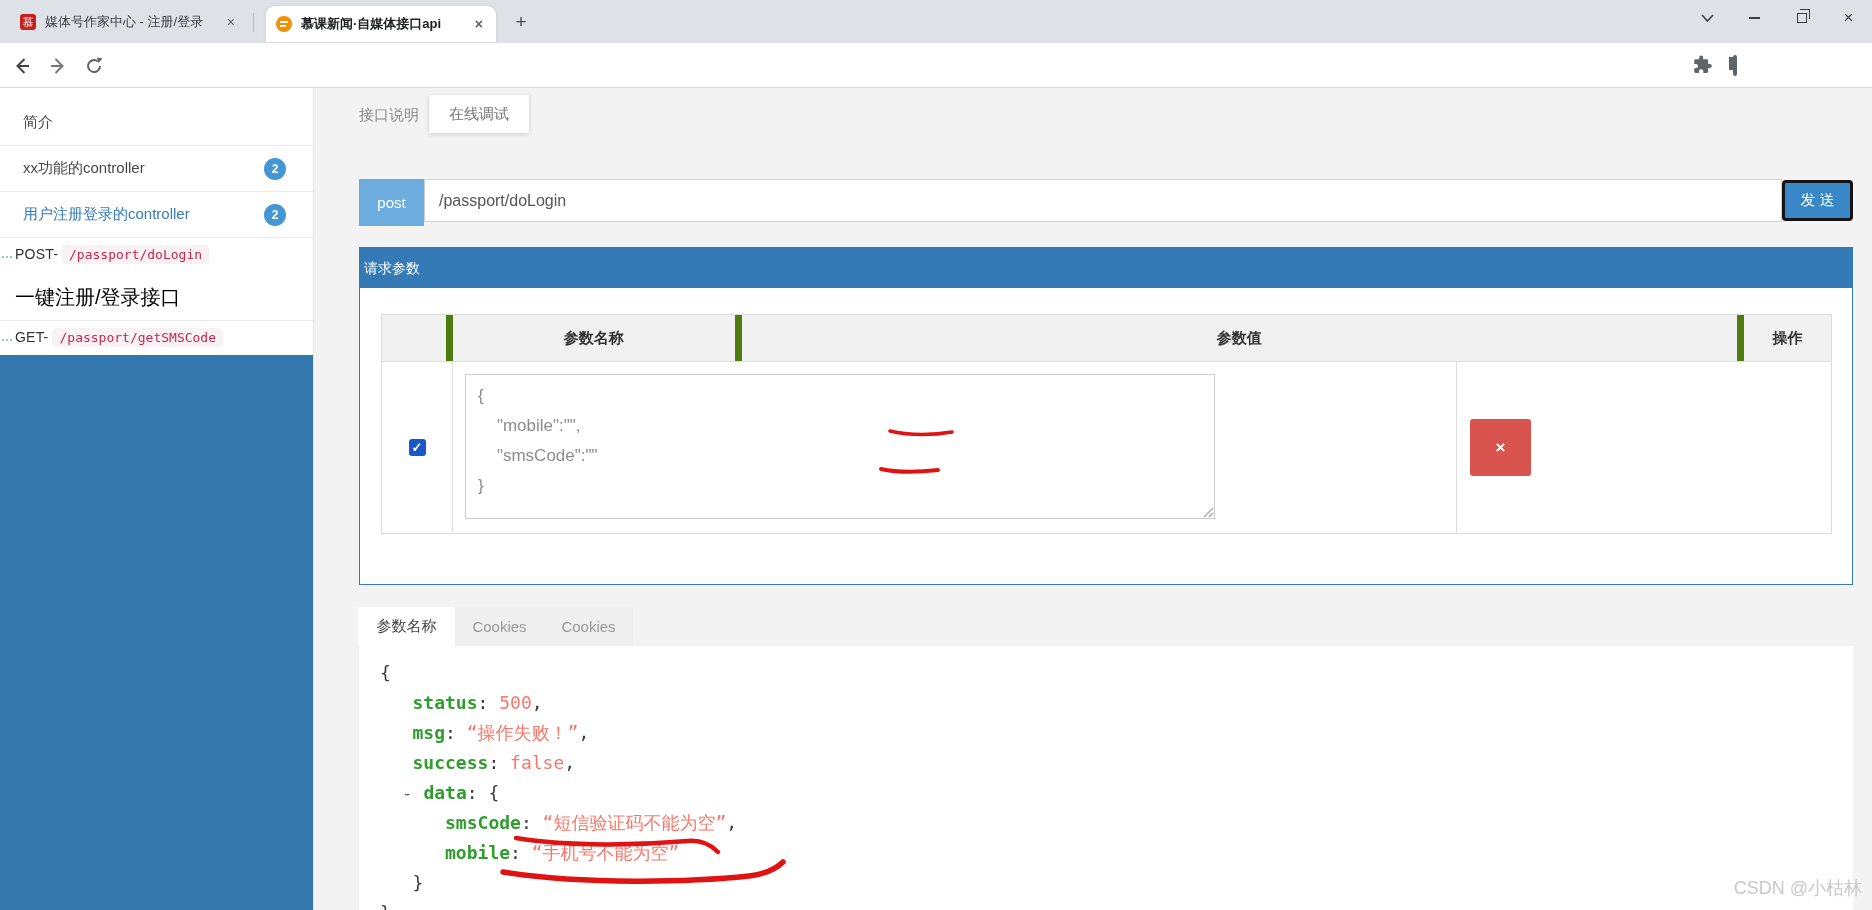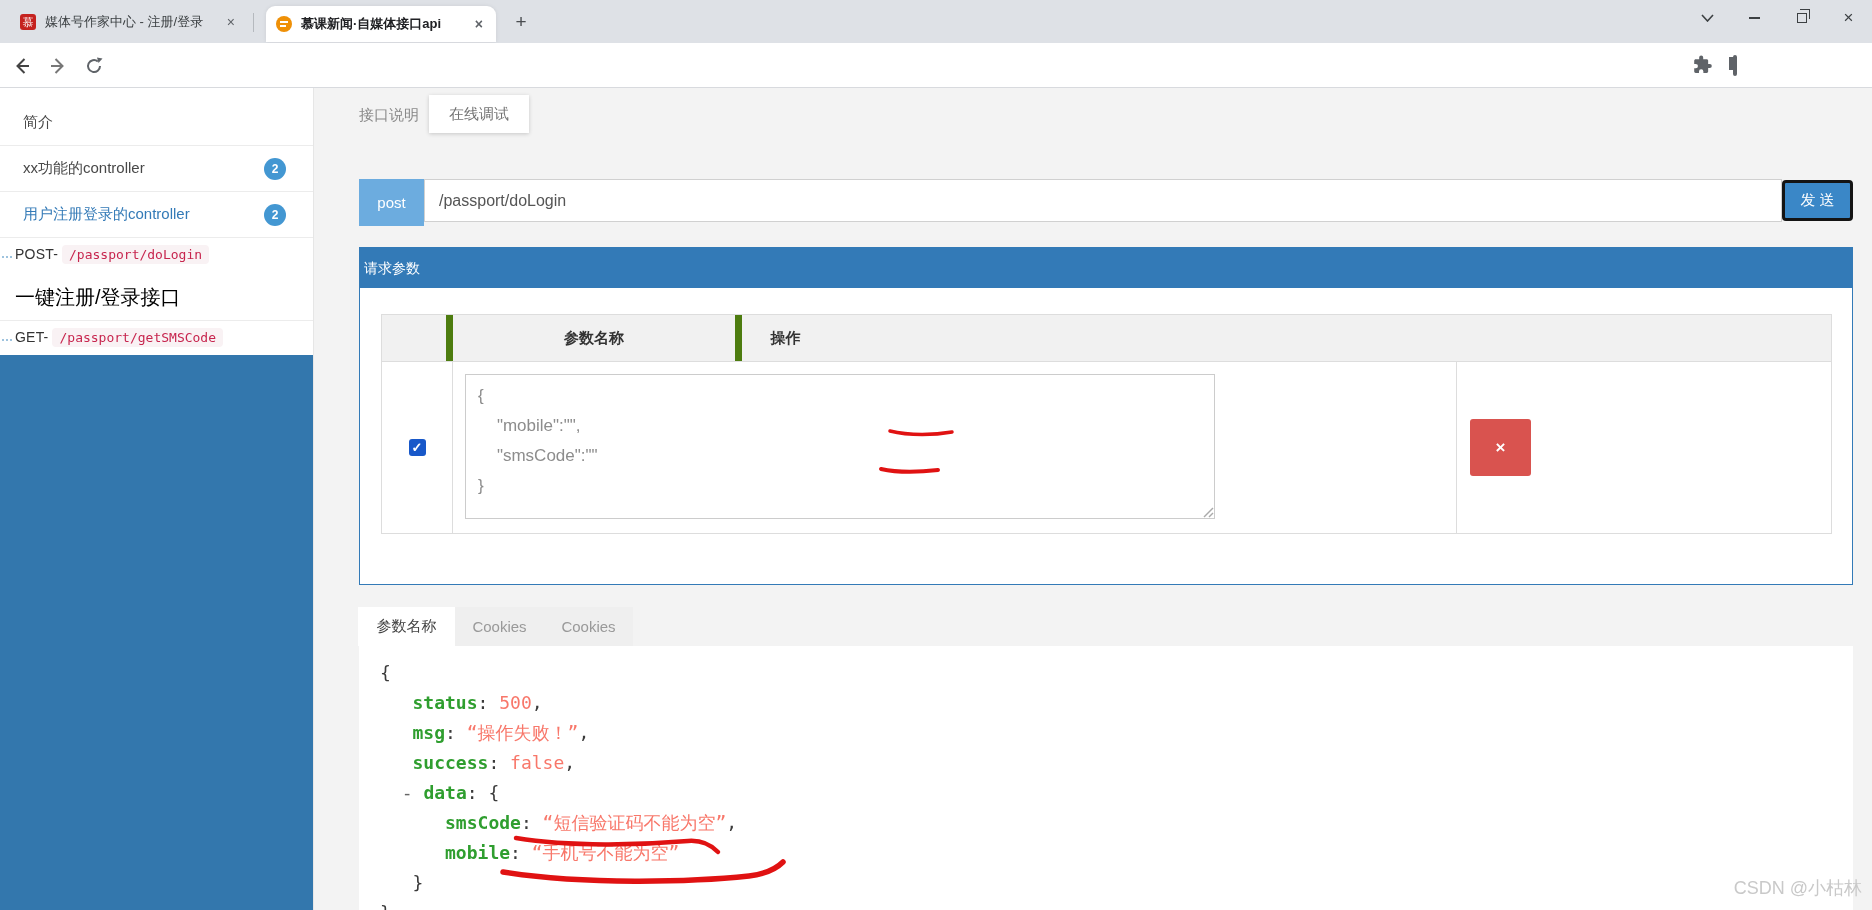--- a/index.html
+++ b/index.html
@@ -212,20 +212,21 @@
       <div class="post-chip">post</div>
       <input class="url-input" type="text" value="/passport/doLogin" style="">
       <button class="send-btn">发 送</button>
 
       <div class="req-panel">
         <div class="req-head">请求参数</div>
         <div class="tbl">
           <div class="tbl-head">
             <div class="th w1"></div>
             <div class="th w2">参数名称</div>
+            <div class="th w3">参数值</div>
             <div class="th w4">操作</div>
           </div>
           <div class="tbl-row">
             <div class="td w1">
               <span class="cbx">✓</span>
             </div>
             <div class="td w3">
               <textarea class="val-ta" spellcheck="false" style="">{
     "mobile":"",
     "smsCode":""

